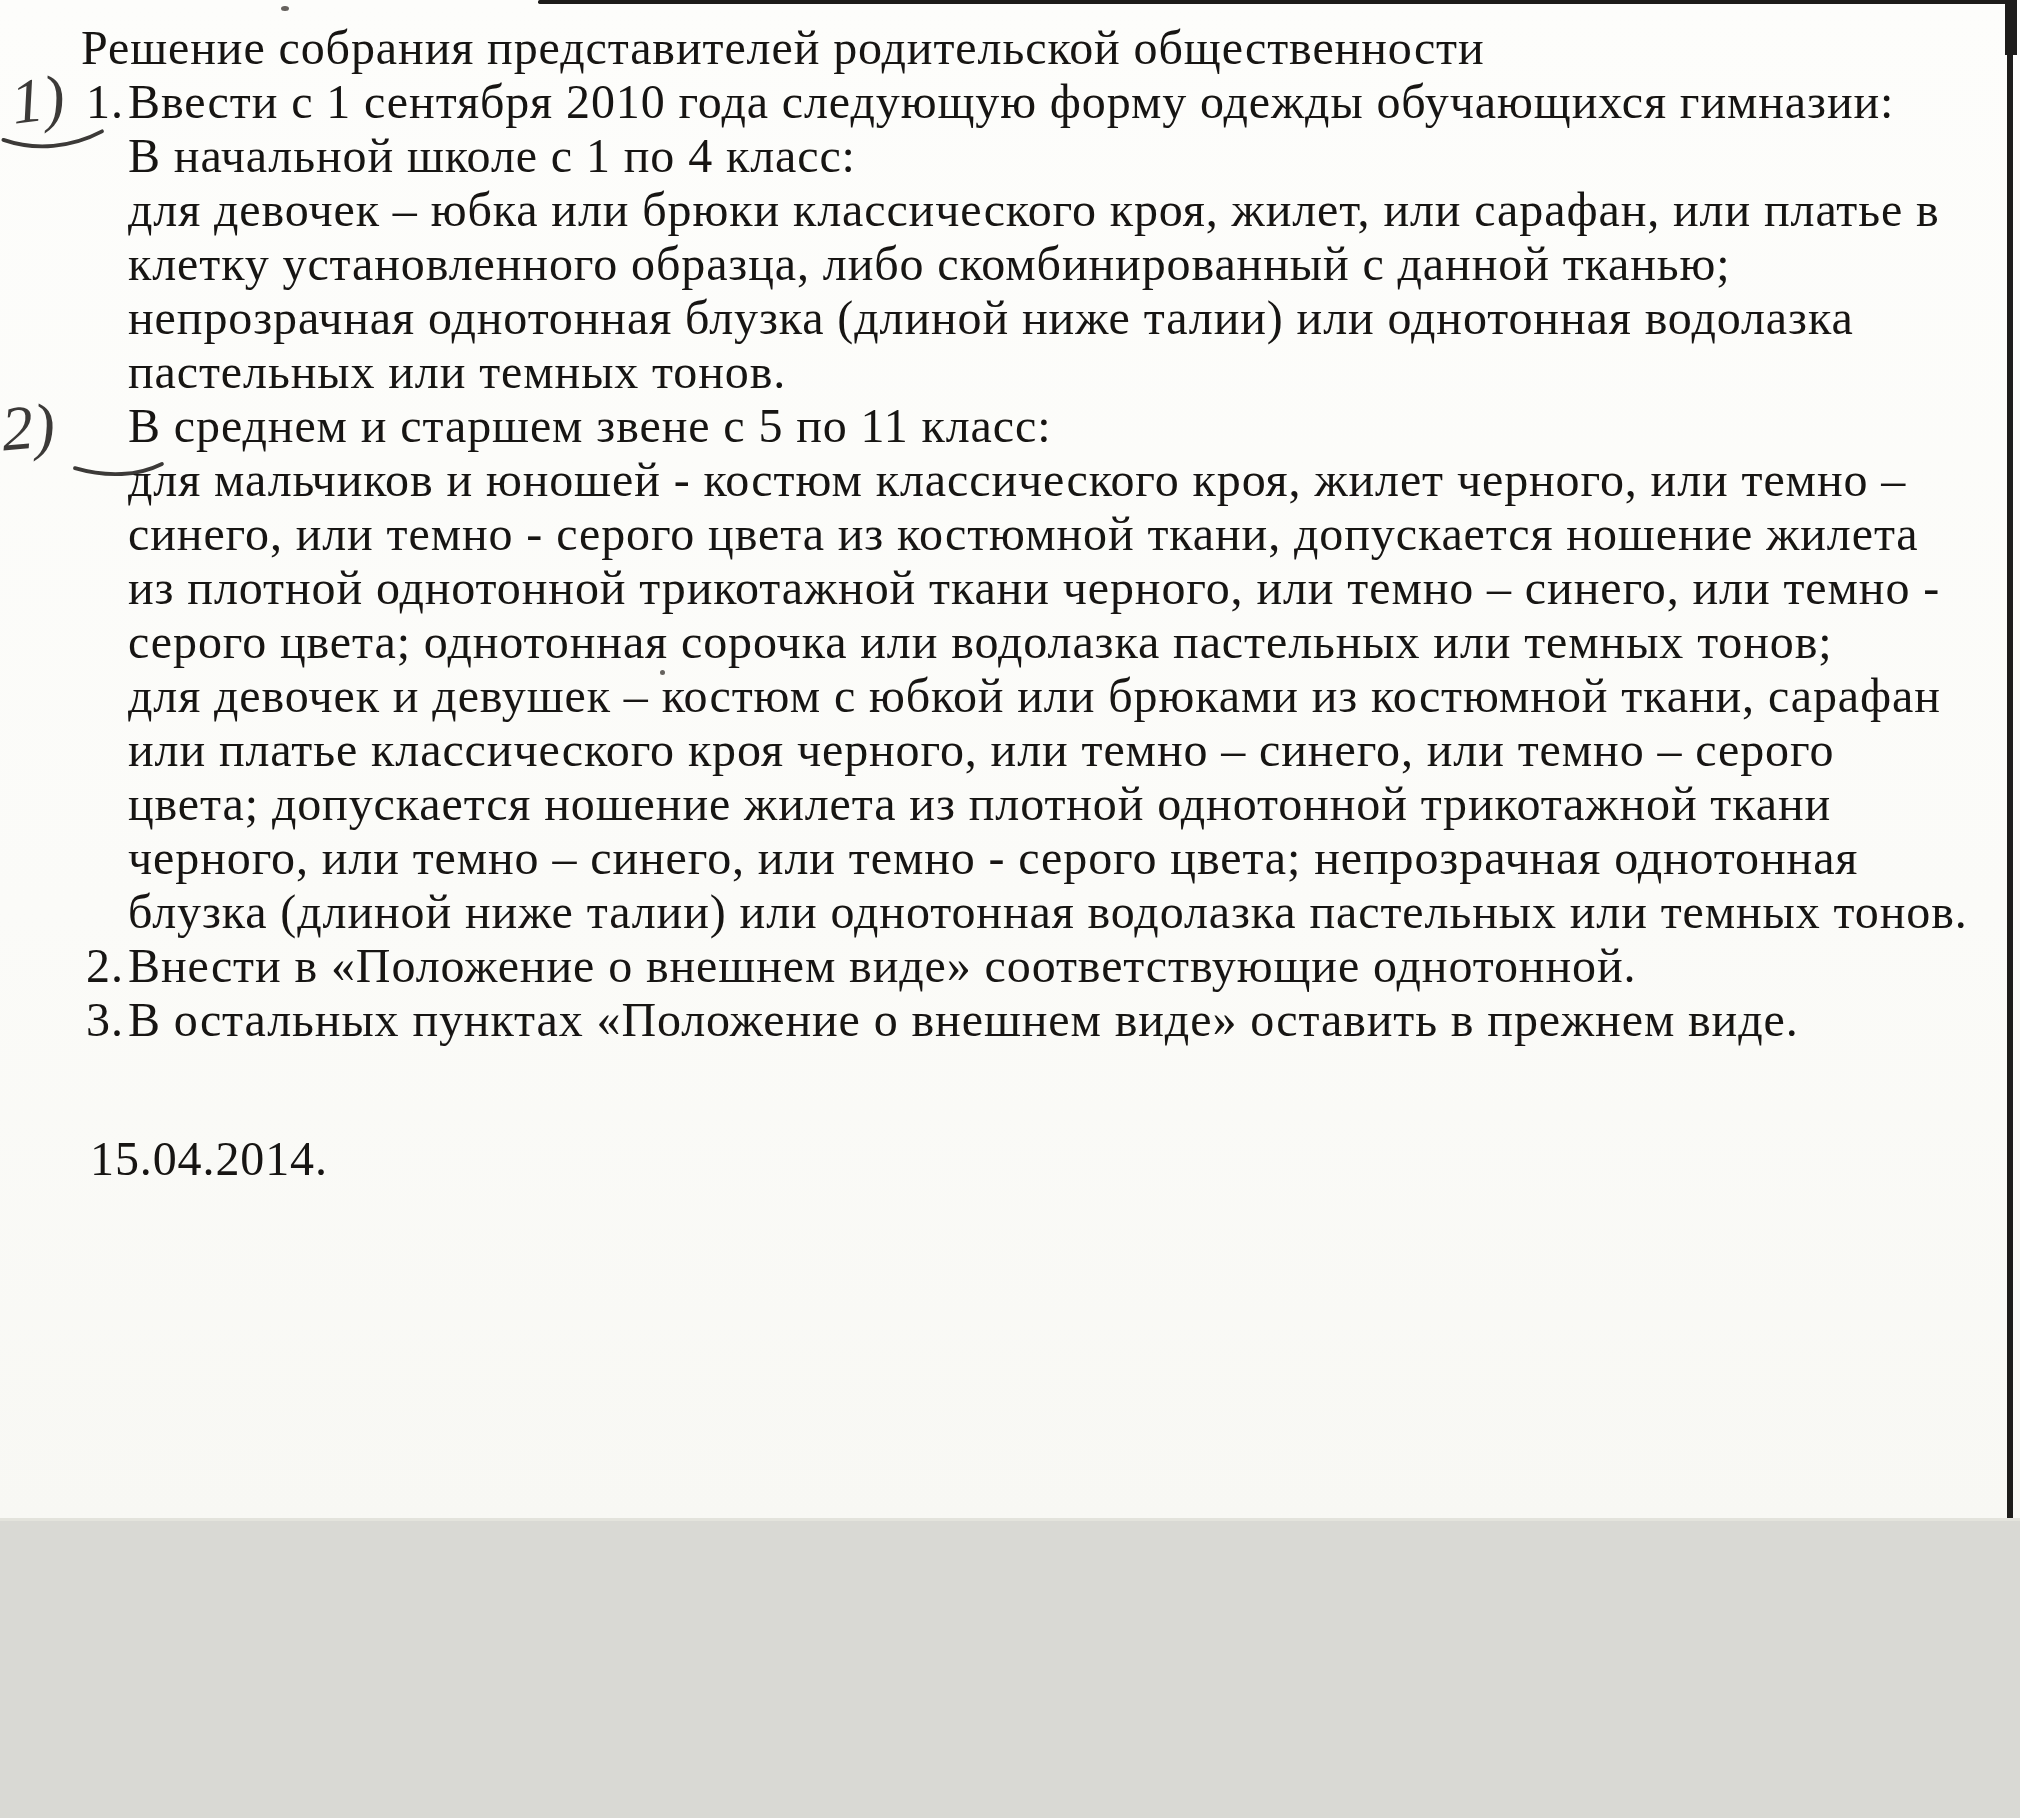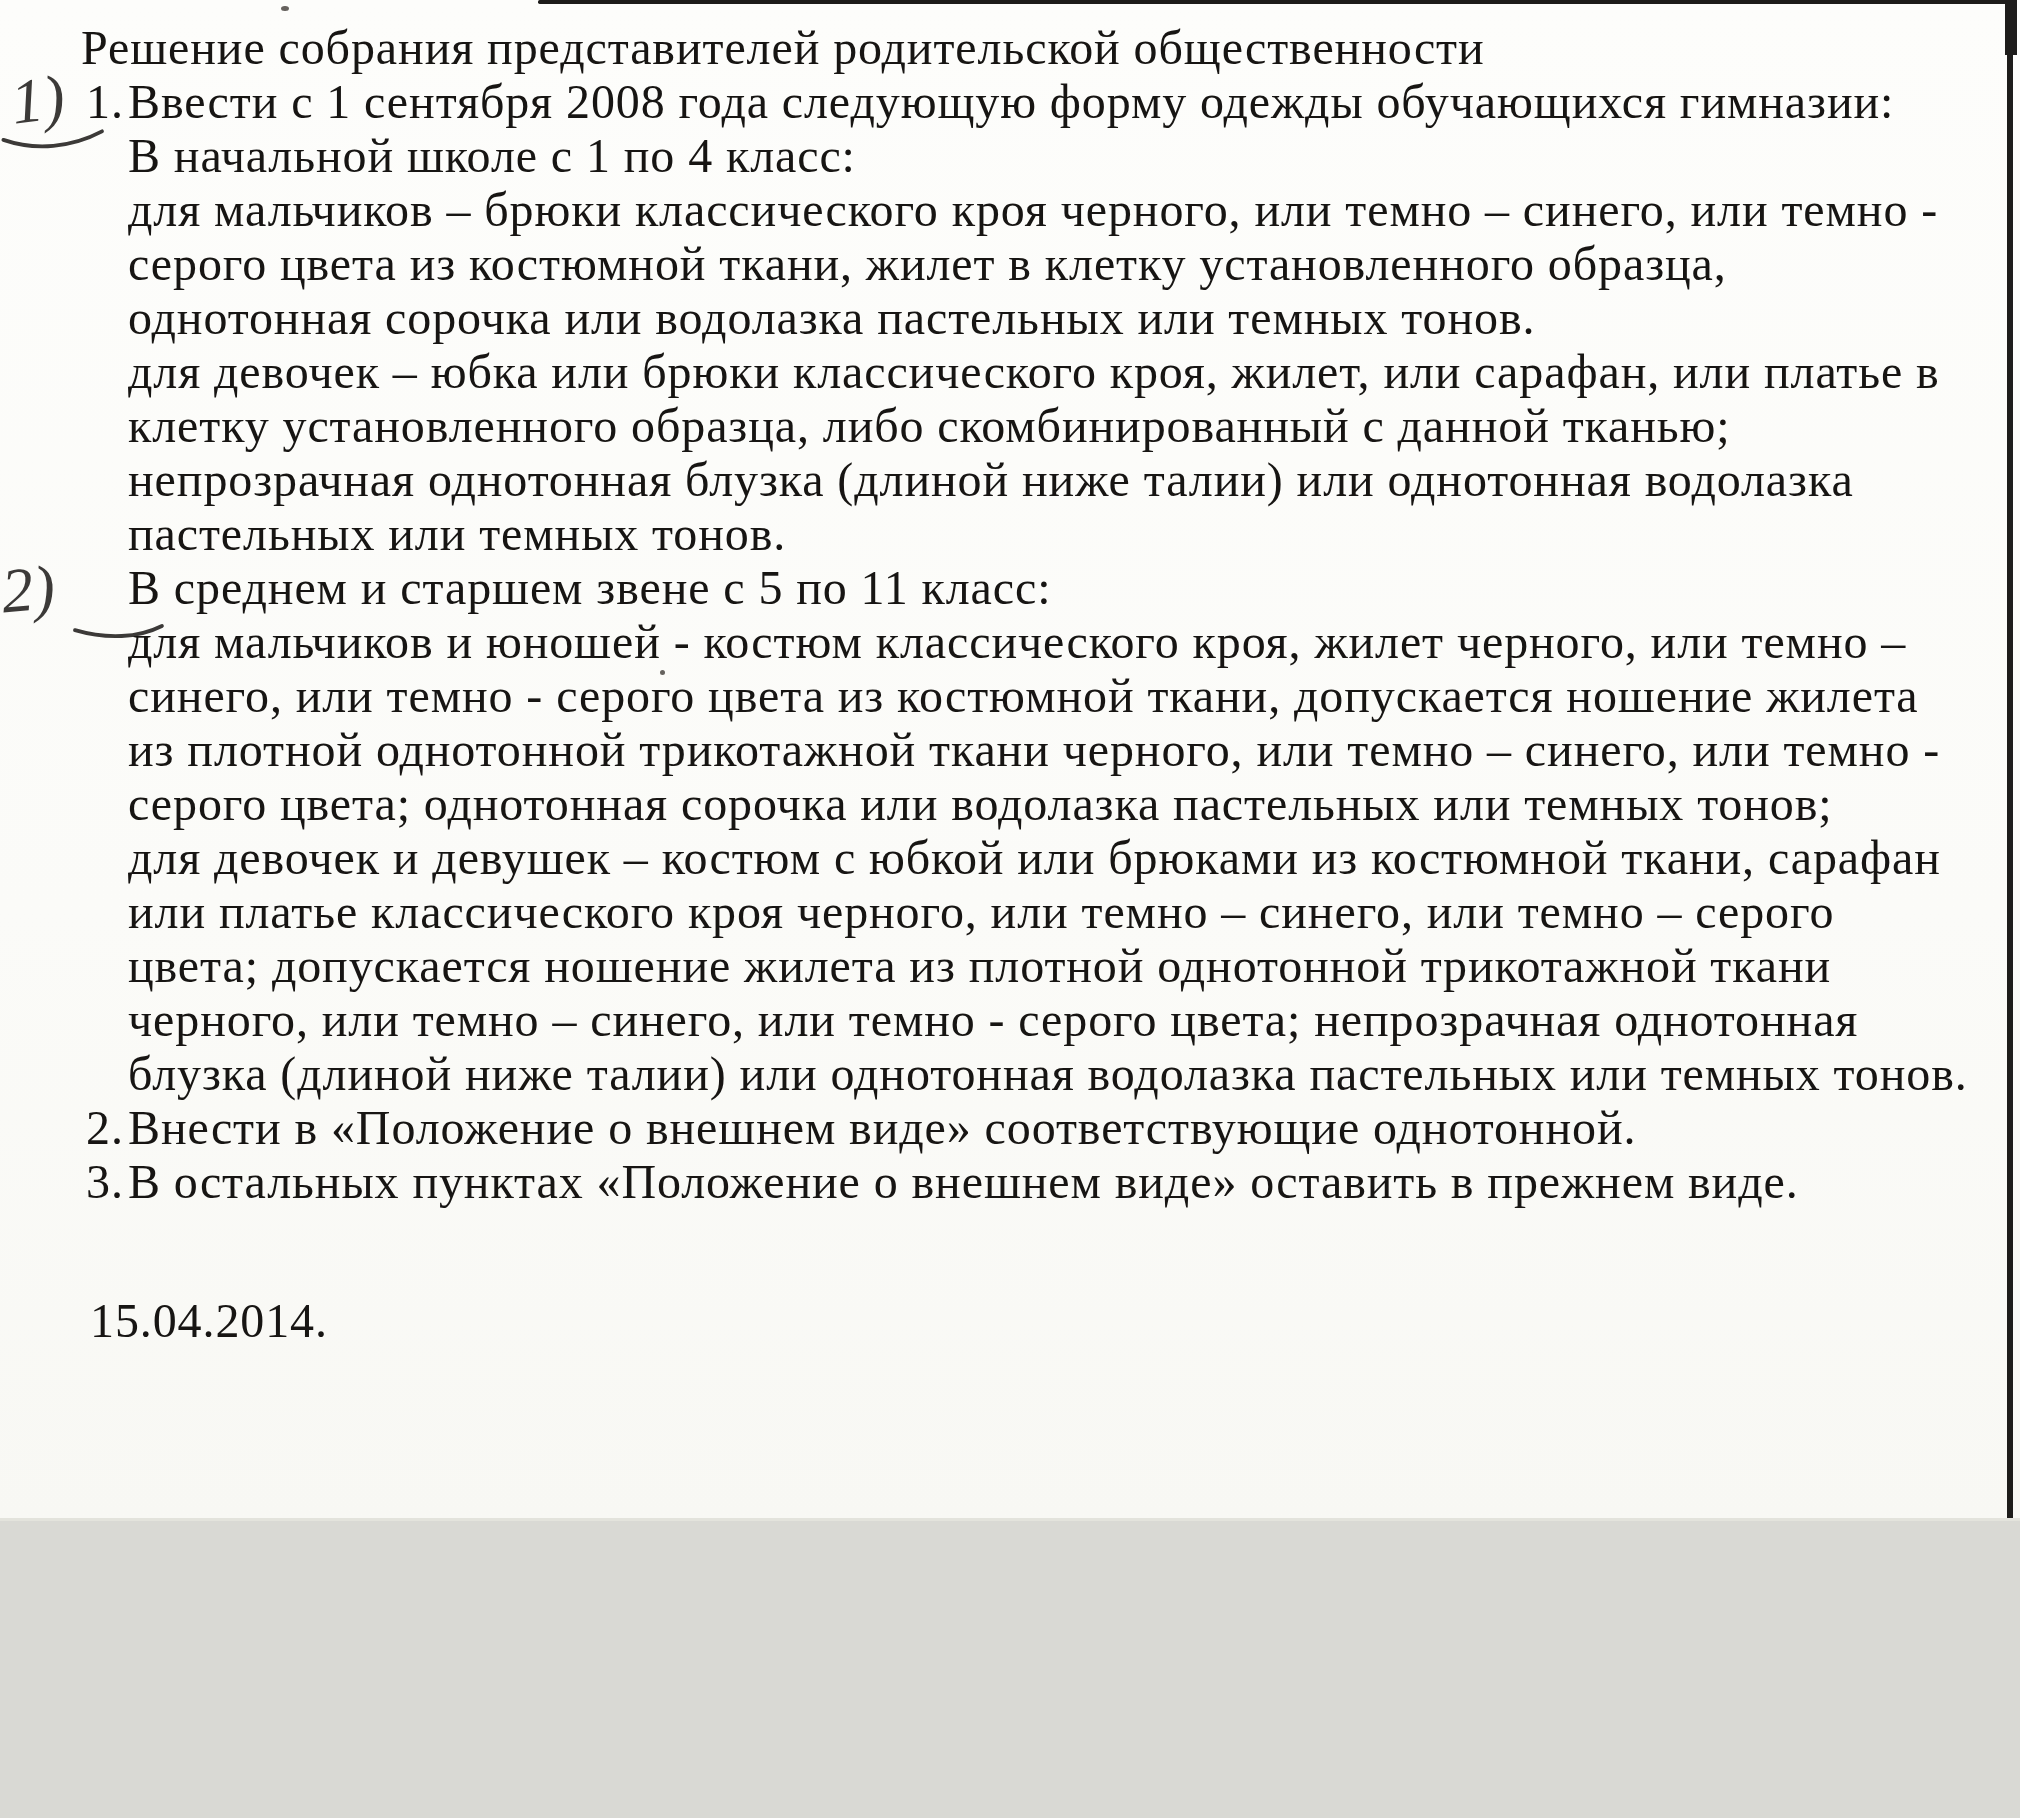--- a/index.html
+++ b/index.html
@@ -61,26 +61,25 @@
     <div class="list">
 
       <div class="list-item">
         <span class="num">1.</span>
 
         <p class="para">
           <svg class="mark mark1" width="136" height="101" aria-hidden="true" viewBox="0 0 160 118" style="font-size:56px">
             <text class="mark-text" x="14" y="68" transform="rotate(-7 40 50)">1)</text>
             <path class="mark-stroke" d="M4,90 C42,103 84,99 120,80"></path>
           </svg>
-          <span>Ввести с 1 сентября 2008 года следующую форму одежды обучающихся гимназии:</span>
+          <span>Ввести с 1 сентября 2010 года следующую форму одежды обучающихся гимназии:</span>
         </p>
 
         <p class="para">В начальной школе с 1 по 4 класс:</p>
 
-        <p class="para">для мальчиков – брюки классического кроя черного, или темно – синего, или темно - серого цвета из костюмной ткани, жилет в клетку установленного образца, однотонная сорочка или водолазка пастельных или темных тонов.</p>
 
         <p class="para">для девочек – юбка или брюки классического кроя, жилет, или сарафан, или платье в клетку установленного образца, либо скомбинированный с данной тканью; непрозрачная однотонная блузка (длиной ниже талии) или однотонная водолазка пастельных или темных тонов.</p>
 
         <p class="para">
           <svg class="mark mark2" width="196" height="101" aria-hidden="true" viewBox="0 0 230 118" style="font-size:56px">
             <text class="mark-text" x="2" y="72" transform="rotate(-5 30 50)">2)</text>
             <path class="mark-stroke" d="M88,95 C126,106 162,104 190,90"></path>
           </svg>
           <span>В среднем и старшем звене с 5 по 11 класс:</span>
         </p>

